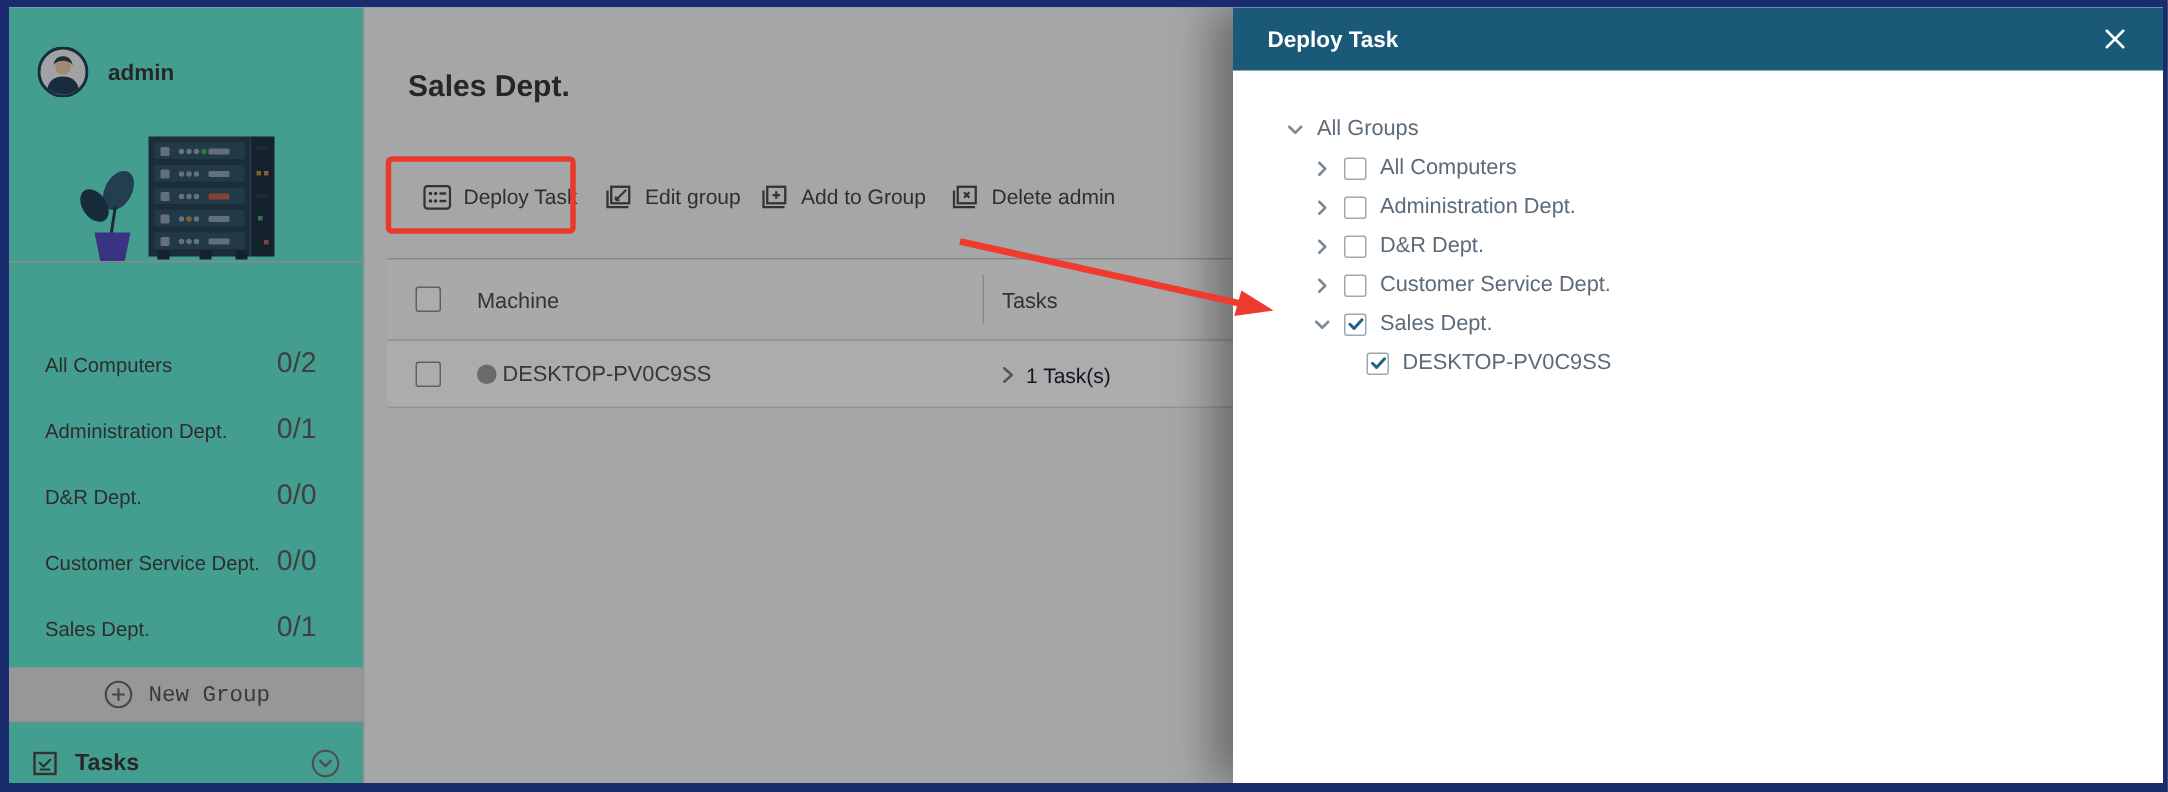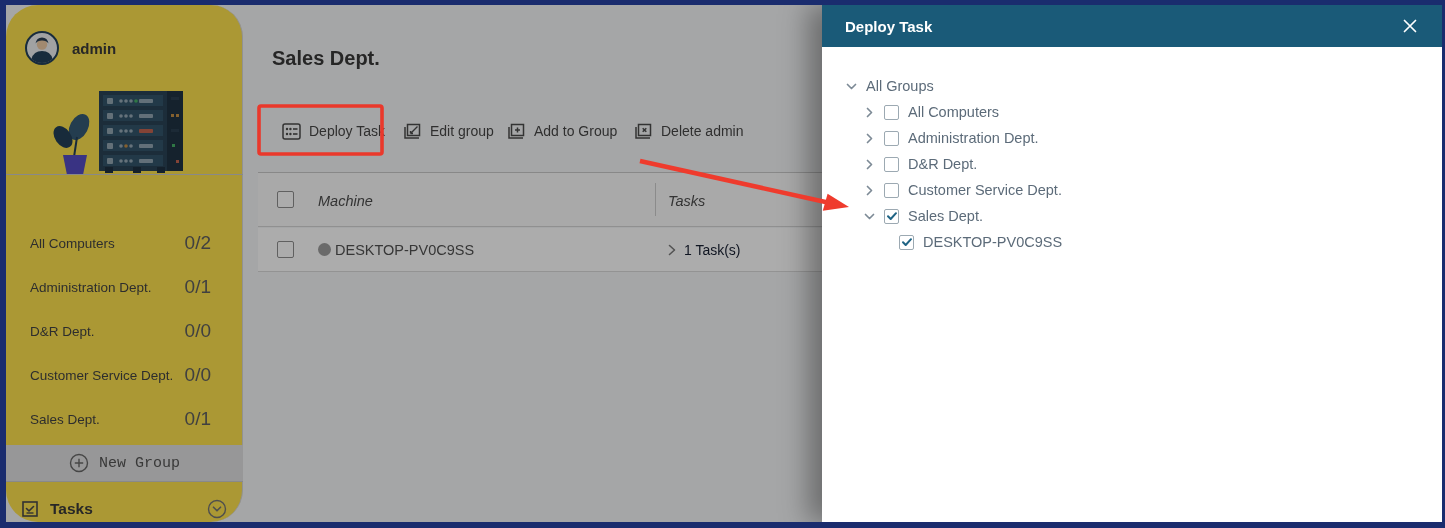--- a/index.html
+++ b/index.html
@@ -1,21 +1,21 @@
 <!DOCTYPE html>
 <html><head>
 <meta charset="utf-8">
 <style>
   * { margin:0; padding:0; box-sizing:border-box; }
   body { font-family:"Liberation Sans", sans-serif; background:#333; }
   .frame { position:relative; width:1445px; height:528px; background:#1A2C6E; overflow:hidden; }
   .inner { position:absolute; left:6px; top:5px; width:1436px; height:517px; background:#f5f6f7; overflow:hidden; }
 
   
-  .sidebar { position:absolute; left:0; top:0; width:237px; height:517px; background:#fde047; border-right:1px solid #d6d6d6;border-radius:32px; }
+  .sidebar { position:absolute; left:0; top:0; width:237px; height:517px; background:#5eead4; border-right:1px solid #d6d6d6; }
   .user-row { position:absolute; left:19px; top:26px; display:flex; align-items:center; gap:13px; }
   .user-name { font-size:15px; font-weight:bold; color:#333; }
   .illustration { position:absolute; left:35px; top:80px; }
   .sb-divider { position:absolute; left:0; width:237px; height:1px; background:#c9c9c9; }
   .sec-header { position:absolute; left:0; width:237px; height:32px; display:flex; align-items:center; padding:0 16px 0 14px; }
   .sec-label { font-size:15.5px; font-weight:bold; color:#333; margin-left:10px; flex:1; }
   .g-item { position:absolute; left:0; width:237px; height:28px; display:flex; align-items:center; padding:0 32px 0 24px; cursor:pointer; }
   .g-name { flex:1; font-size:13.5px; color:#3d3d3d; }
   .g-count { font-size:19px; color:#5a5a5a; }
   .new-group { position:absolute; left:0; top:440px; width:237px; height:36px; background:#dfdfe0; border:none; display:flex; align-items:center; justify-content:center; gap:10px; cursor:pointer; font-family:Liberation Mono, monospace; }
@@ -23,37 +23,37 @@
 
   
   .main { position:absolute; left:237px; top:0; width:579px; height:517px; background:#f5f6f7; }
   .page-title { position:absolute; left:29px; top:42px; font-size:20px; font-weight:bold; color:#323232; }
   .tb-btn { position:absolute; top:112px; height:28px; display:flex; align-items:center; gap:8px; cursor:pointer; background:none; border:none; font-family:inherit; }
   .tb-btn span { font-size:14px; color:#3f3f3f; }
   .tbl-band { position:absolute; left:15px; width:564px; }
   .band-head { top:167px; height:55px; background:#fafafa; border-top:1px solid #c8c8c8; border-bottom:1px solid #d4d4d4; }
   .band-row  { top:223px; height:44px; background:#ffffff; border-bottom:1px solid #d9d9d9; }
   .cbx { position:absolute; width:17px; height:17px; border:1.5px solid #8b8b8b; border-radius:2px; background:#fff; cursor:pointer; }
-  .col-head { position:absolute; font-size:14.5px; color:#474747;font-style:italic; }
+  .col-head { position:absolute; font-size:14.5px; color:#474747; }
   .col-div { position:absolute; left:412px; top:178px; width:1px; height:33px; background:#cccccc; }
   .machine-dot { position:absolute; left:75px; top:238px; width:13px; height:13px; border-radius:50%; background:#9a9a9a; }
   .machine-name { position:absolute; left:92px; top:237px; font-size:14.5px; color:#4c4c4c; }
   .task-cell { position:absolute; left:425px; top:237px; display:flex; align-items:center; gap:8px; cursor:pointer; }
   .task-cell span { font-size:14px; color:#0f172a; }
 
   
   .dim { position:absolute; left:0; top:0; width:1436px; height:517px; background:rgba(18,18,18,0.35); z-index:5; }
 
   
   .panel { position:absolute; left:816px; top:0; width:620px; height:517px; background:#ffffff; z-index:10; box-shadow:-14px 0 26px rgba(0,0,0,0.35); }
   .panel-header { position:absolute; left:0; top:0; width:620px; height:42px; background:#1A5A78; display:flex; align-items:center; padding:0 20px 0 23px; }
   .panel-title { flex:1; font-size:15px; font-weight:bold; color:#ffffff; }
   .close-btn { background:none; border:none; cursor:pointer; width:24px; height:24px; display:flex; align-items:center; justify-content:center; }
   .tree { position:absolute; left:0; top:42px; width:620px; padding-top:26px; }
-  .tree-row { height:26px; display:flex; align-items:center; cursor:pointer; }
+  .tree-row { height:26px; display:flex; align-items:center; cursor:pointer;margin-left:12px; }
   .lvl0 { padding-left:23px; } .lvl1 { padding-left:41px; } .lvl2 { padding-left:77px; }
   .tree-chev { margin-right:8px; flex:0 0 auto; }
   .cb { width:15px; height:15px; border:1.5px solid #9CA9B2; border-radius:2px; background:#fff; margin-right:9px; display:flex; align-items:center; justify-content:center; flex:0 0 auto; cursor:pointer; }
   .tree-label { font-size:14.5px; color:#5C6B79; }
 
   
   .annot { position:absolute; left:0; top:0; width:1436px; height:517px; z-index:20; pointer-events:none; }
 </style>
 </head>
 <body>

